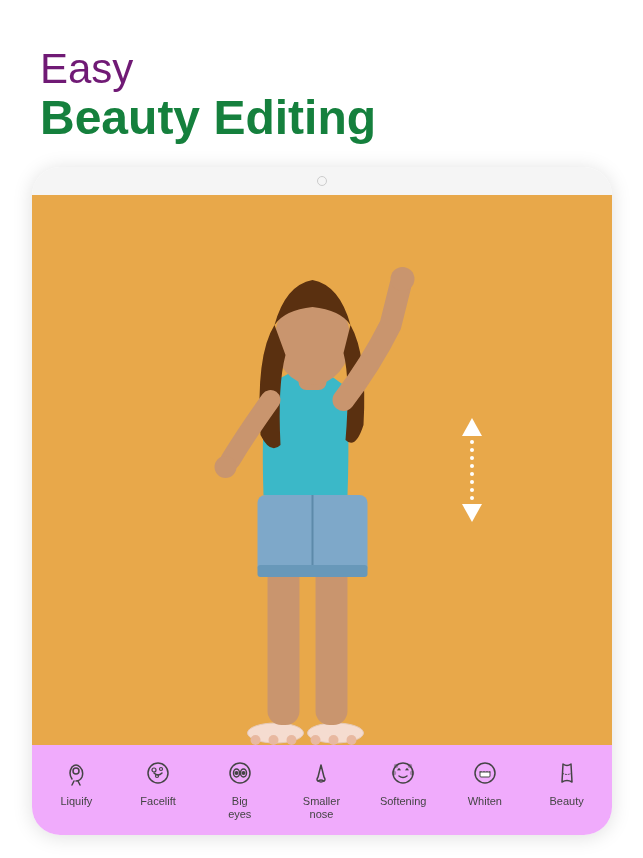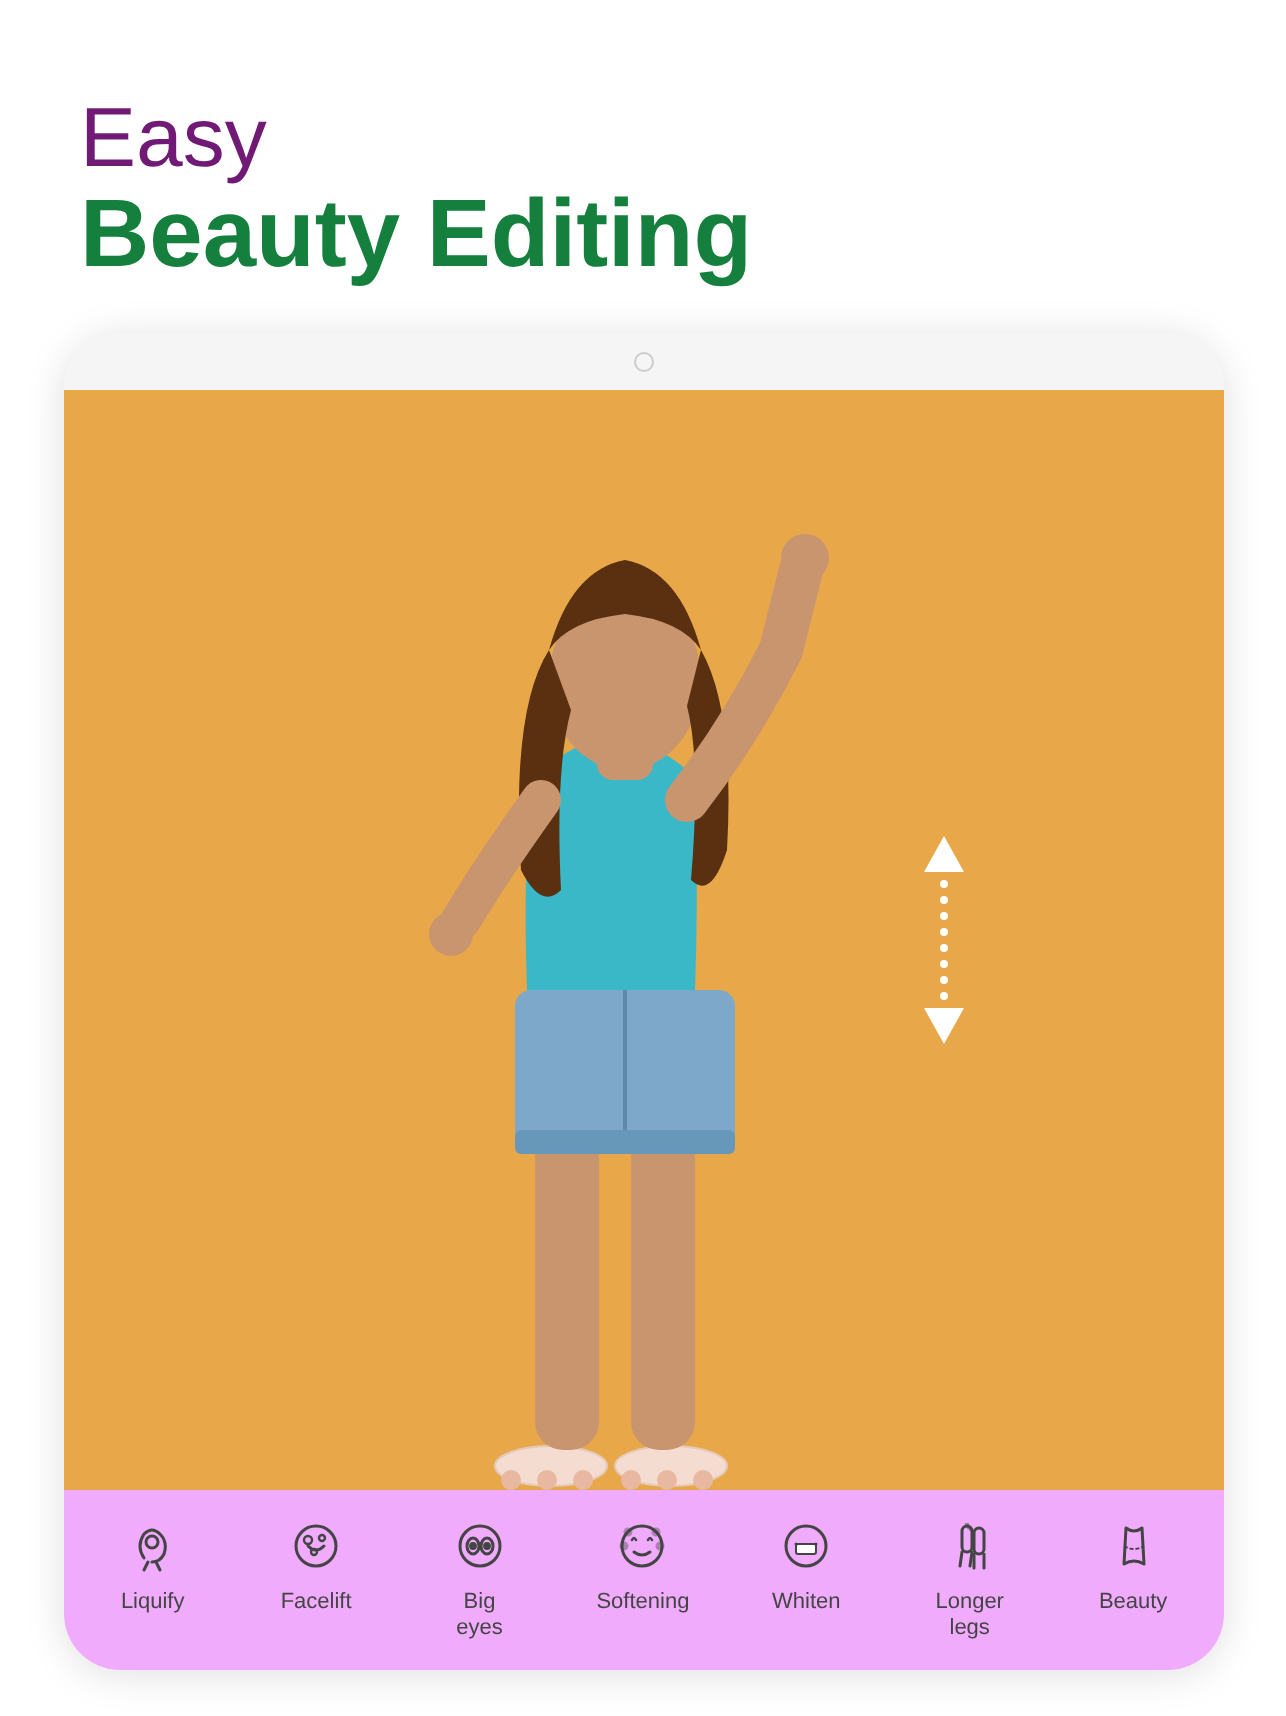--- a/index.html
+++ b/index.html
@@ -263,20 +263,30 @@
           <ellipse cx="10.5" cy="14" rx="3" ry="4" stroke="#444" stroke-width="1.5" fill="none"></ellipse>
           <ellipse cx="17.5" cy="14" rx="3" ry="4" stroke="#444" stroke-width="1.5" fill="none"></ellipse>
           <circle cx="10.5" cy="14" r="1.2" fill="#444"></circle>
           <circle cx="17.5" cy="14" r="1.2" fill="#444"></circle>
         </svg>
       </div>
       <span class="tool-label" style="white-space:pre-line">Big
 eyes</span>
     </div>
 
+    <div class="tool-item">
+      <div class="tool-icon">
+        <svg viewBox="0 0 28 28">
+          <path d="M14 6 L11 18 Q9 21 11 22 Q14 24 17 22 Q19 21 17 18 L14 6Z" stroke="#444" stroke-width="1.5" fill="none" stroke-linecap="round" stroke-linejoin="round"></path>
+          <path d="M11 22 Q14 20 17 22" stroke="#444" stroke-width="1.3" fill="none" stroke-linecap="round"></path>
+        </svg>
+      </div>
+      <span class="tool-label" style="white-space:pre-line">Smaller
+nose</span>
+    </div>
 
     <div class="tool-item">
       <div class="tool-icon">
         <svg viewBox="0 0 28 28">
           <circle cx="14" cy="14" r="10" stroke="#444" stroke-width="1.5" fill="none"></circle>
           <path d="M9 11 Q10 9 11 11" stroke="#444" stroke-width="1.3" fill="none" stroke-linecap="round"></path>
           <path d="M17 11 Q18 9 19 11" stroke="#444" stroke-width="1.3" fill="none" stroke-linecap="round"></path>
           <path d="M10 17 Q14 20 18 17" stroke="#444" stroke-width="1.5" fill="none" stroke-linecap="round"></path>
           <circle cx="7" cy="7" r="1.5" fill="#444" opacity="0.4"></circle>
           <circle cx="21" cy="7" r="1.5" fill="#444" opacity="0.4"></circle>
@@ -292,33 +302,20 @@
         <svg viewBox="0 0 28 28">
           <circle cx="14" cy="14" r="10" stroke="#444" stroke-width="1.5" fill="none"></circle>
           <path d="M9 13 Q14 18 19 13" stroke="#444" stroke-width="1.5" fill="none" stroke-linecap="round"></path>
           <path d="M9 13 L19 13" stroke="#444" stroke-width="1" stroke-dasharray="2 1"></path>
           <rect x="9" y="13" width="10" height="5" rx="1" fill="white" stroke="#444" stroke-width="1"></rect>
         </svg>
       </div>
       <span class="tool-label">Whiten</span>
     </div>
 
-    <div class="tool-item">
-      <div class="tool-icon">
-        <svg viewBox="0 0 28 28">
-          <rect x="10" y="4" width="5" height="13" rx="2.5" stroke="#444" stroke-width="1.5" fill="none"></rect>
-          <rect x="16" y="5" width="5" height="13" rx="2.5" stroke="#444" stroke-width="1.5" fill="none"></rect>
-          <path d="M10 17 L9 24 M15 17 L14 24" stroke="#444" stroke-width="1.5" stroke-linecap="round"></path>
-          <path d="M16 18 L16 25 M21 18 L21 25" stroke="#444" stroke-width="1.5" stroke-linecap="round"></path>
-          <path d="M13 3 L14 6 M12 3 L13 5" stroke="#444" stroke-width="1" stroke-linecap="round" opacity="0.6"></path>
-        </svg>
-      </div>
-      <span class="tool-label" style="white-space:pre-line">Longer
-legs</span>
-    </div>
 
     <div class="tool-item">
       <div class="tool-icon">
         <svg viewBox="0 0 28 28">
           <path d="M10 5 Q14 8 18 5 L19 23 Q14 20 9 23 Z" stroke="#444" stroke-width="1.5" fill="none" stroke-linecap="round" stroke-linejoin="round"></path>
           <path d="M9 14 Q14 17 19 14" stroke="#444" stroke-width="1" stroke-dasharray="2 1" fill="none"></path>
         </svg>
       </div>
       <span class="tool-label">Beauty</span>
     </div>

